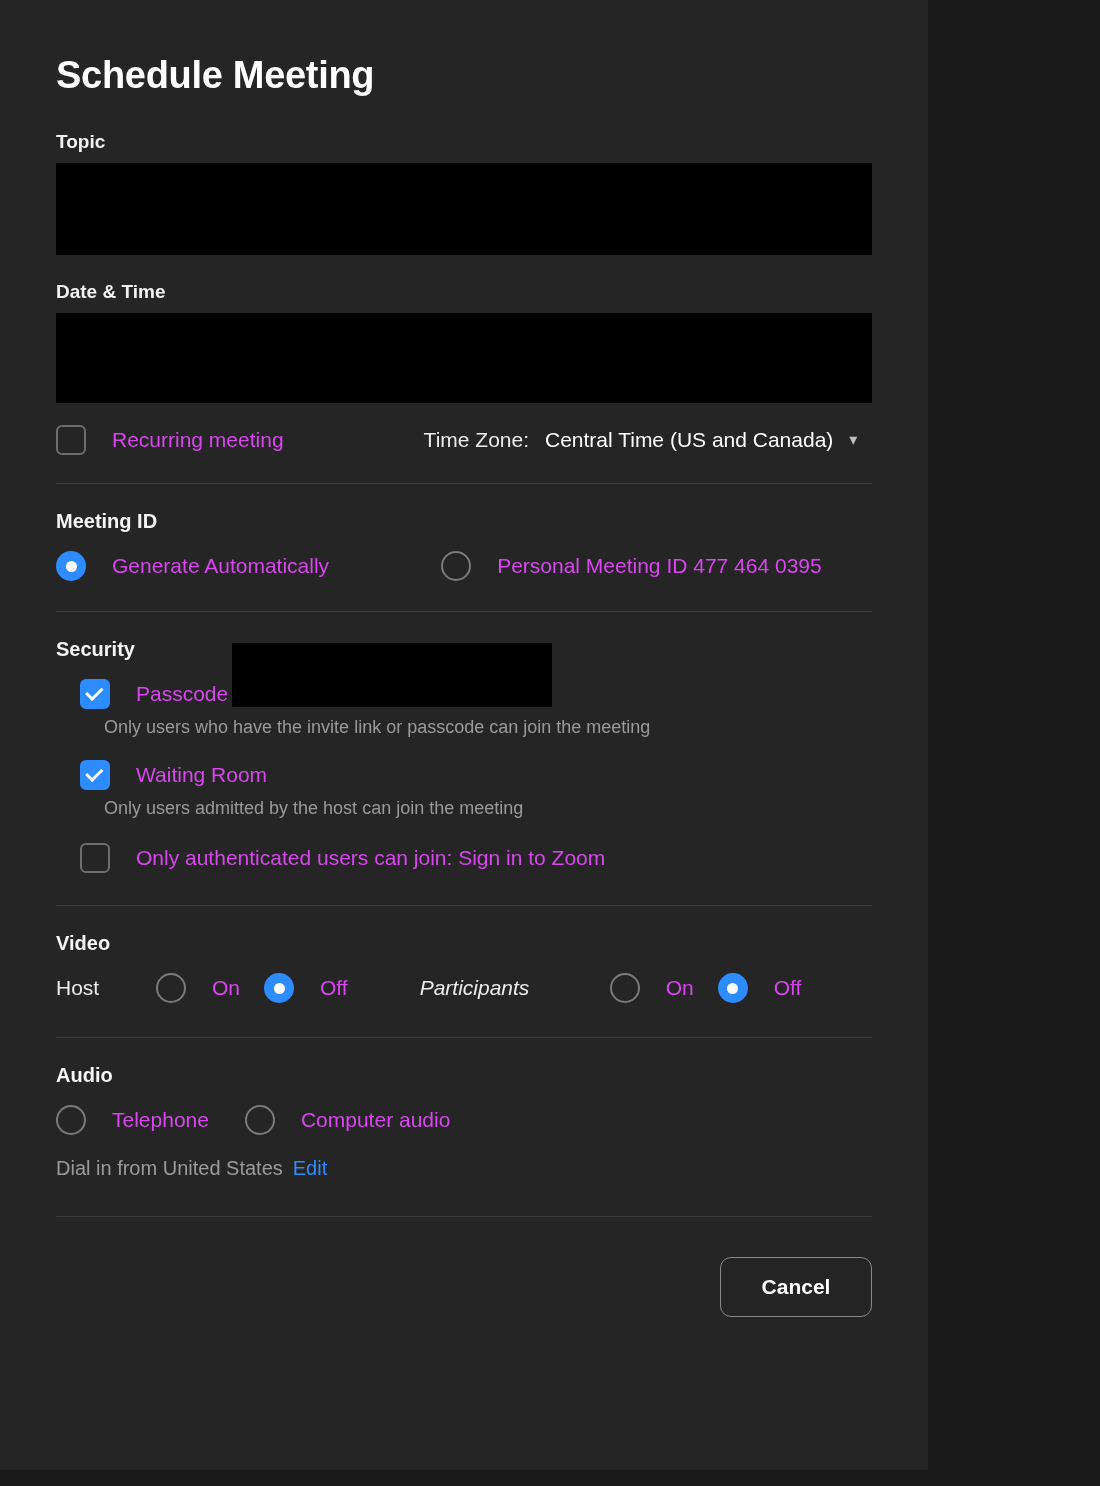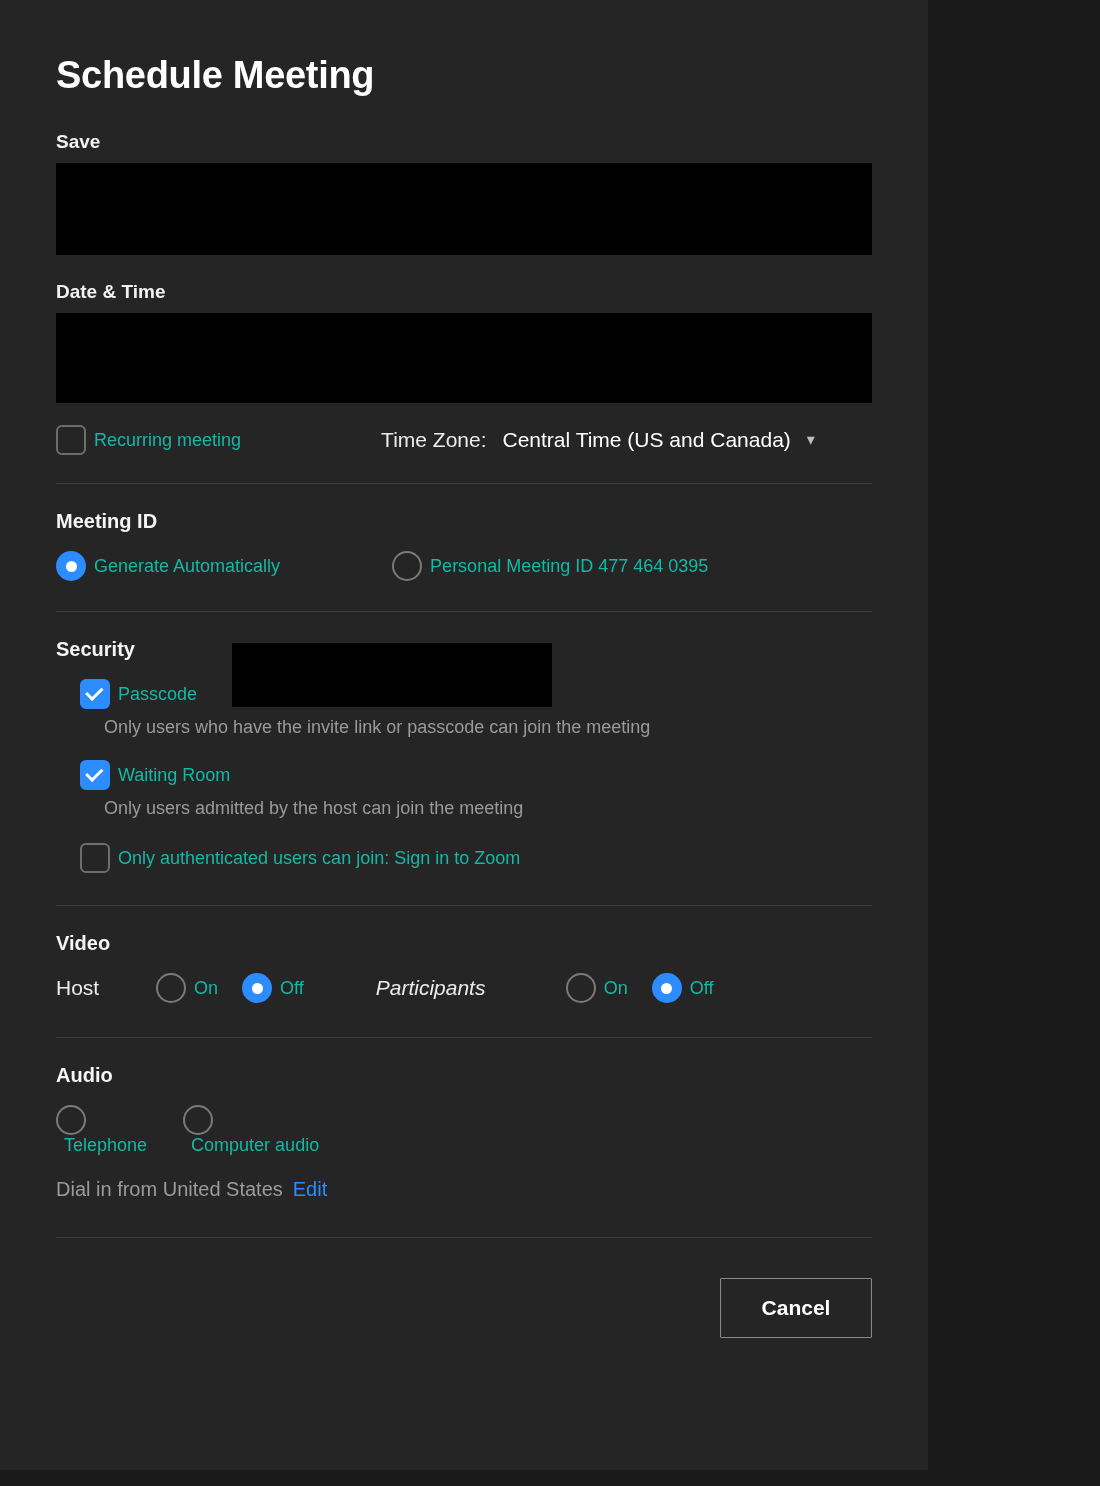--- a/index.html
+++ b/index.html
@@ -95,23 +95,23 @@
     background: #2d8cff;
     border-color: #2d8cff;
   }
   .rb.selected::after {
     content: "";
     width: 11px; height: 11px;
     border-radius: 50%;
     background: #ffffff;
   }
   .opt-label {
-    font-size: 18px;
-    color: #14b8a6;
-    margin-left: 8px;
+    font-size: 21px;
+    color: #d946ef;
+    margin-left: 26px;
     white-space: nowrap;
   }
   .sub-note {
     font-size: 18px;
     color: #9a9a9a;
     margin: 8px 0 0 48px;
   }
   .tz-label {
     font-size: 21px;
     color: #ececec;
@@ -154,21 +154,21 @@
     color: #ececec;
     width: 100px;
     flex: 0 0 auto;
   }
   .video-role.participants { width: 190px; margin-left: 72px; font-style: italic; }
   .audio-row {
     display: flex;
     align-items: center;
     margin-top: 4px;
   }
-  .audio-opt { display: flex; margin-right: 36px; flex-direction: column; }
+  .audio-opt { display: flex; align-items: center; margin-right: 36px; }
   .dial-row {
     display: flex;
     align-items: center;
     margin-top: 22px;
     font-size: 20px;
     color: #9b9b9b;
   }
   .dial-edit {
     color: #2d8cff;
     margin-left: 10px;
@@ -177,21 +177,21 @@
   .footer {
     display: flex;
     justify-content: flex-end;
     align-items: center;
     margin-top: 40px;
     gap: 34px;
   }
   .btn {
     font-size: 21px;
     font-weight: bold;
-    border-radius: 1px;
+    border-radius: 11px;
     padding: 17px 0;
     text-align: center;
     cursor: pointer;
   }
   .btn-cancel {
     width: 152px;
     border: 1px solid #8a8a8a;
     color: #ffffff;
     background: transparent;
   }
@@ -210,21 +210,21 @@
     background: #1a1a1a;
   }
 </style>
 </head>
 <body>
 
 <div class="dialog">
 
   <h1 class="title">Schedule Meeting</h1>
 
-  <div class="field-label">Save</div>
+  <div class="field-label">Topic</div>
   <div class="redacted"></div>
 
   <div class="field-label" style="margin-top:26px;">Date &amp; Time</div>
   <div class="redacted datetime"></div>
 
   <div class="row-inline">
     <div class="inline-group">
       <span class="cb"></span>
       <span class="opt-label">Recurring meeting</span>
     </div>

